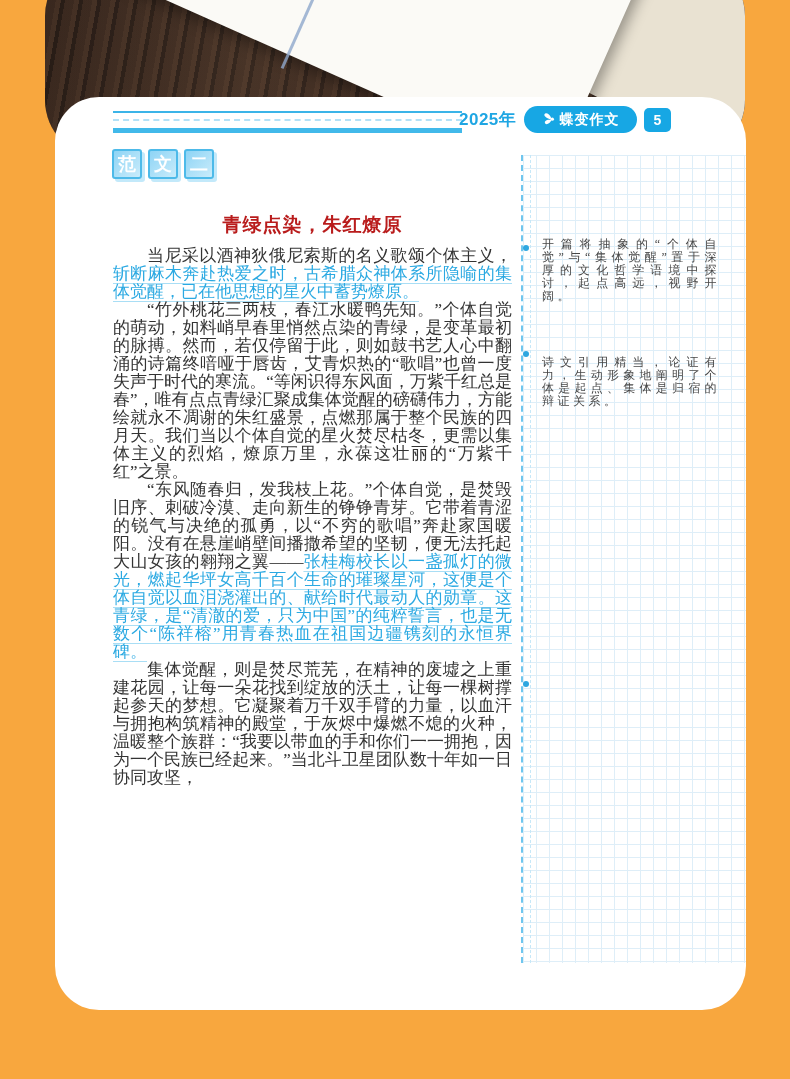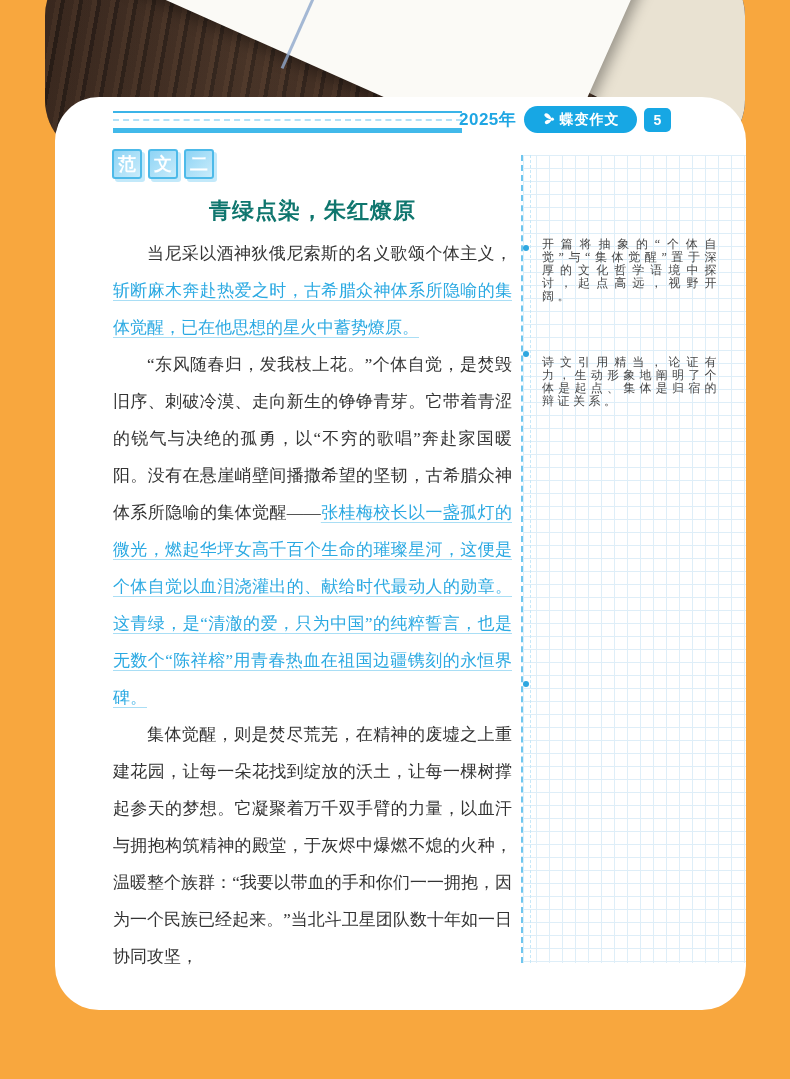--- a/index.html
+++ b/index.html
@@ -32,23 +32,23 @@
             color:#fff;font-weight:bold;font-size:14px;display:flex;align-items:center;justify-content:center;}
 
   
   .badge{position:absolute;left:57px;top:52px;display:flex;gap:6px;}
   .badge-box{width:26px;height:26px;display:flex;align-items:center;justify-content:center;
              background:linear-gradient(135deg,#8ED4F5,#C9ECFB);color:#fff;font-weight:bold;font-size:18px;
              border:2px solid #4DBAE9;border-radius:3px;box-shadow:3px 3px 0 #C3E9FA;}
 
   
   .main{position:absolute;left:58px;top:99px;width:399px;}
-  .title{margin:0 0 9px;text-align:center;font-size:22px;font-weight:bold;color:#0f766e;
+  .title{margin:16px 0 9px;text-align:center;font-size:19px;font-weight:bold;color:#b91c1c;
          font-family:"Liberation Serif",serif;letter-spacing:1px;}
-  .para{margin:0;text-indent:2em;font-size:17px;line-height:37px;text-align:justify;color:#333;
+  .para{margin:0;text-indent:2em;font-size:17px;line-height:18px;text-align:justify;color:#333;
         font-family:"Liberation Serif",serif;}
   .hl{color:#2BA9E2;text-decoration:underline;text-decoration-thickness:1px;text-decoration-color:#A9DEF5;text-underline-offset:4px;}
 
   
   .grid{position:absolute;left:468px;top:58px;width:223px;height:808px;
         background-image:linear-gradient(to right,#DEEEF8 1px,transparent 1px),
                          linear-gradient(to bottom,#DEEEF8 1px,transparent 1px);
         background-size:13px 13px;}
   .vline{position:absolute;left:466px;top:58px;height:808px;width:0;border-left:2px dashed #6FC6EE;}
   .vline2{position:absolute;left:475px;top:58px;height:808px;width:0;border-left:1px dashed #C6E8F8;}
@@ -92,21 +92,22 @@
 
     <div class="badge">
       <span class="badge-box">范</span>
       <span class="badge-box">文</span>
       <span class="badge-box">二</span>
     </div>
 
     <div class="main">
       <h1 class="title">青绿点染，朱红燎原</h1>
       <p class="para"><span>当尼采以酒神狄俄尼索斯的名义歌颂个体主义，</span><span class="hl">斩断麻木奔赴热爱之时，古希腊众神体系所隐喻的集体觉醒，已在他思想的星火中蓄势燎原。</span></p>
-      <p class="para"><span>“东风随春归，发我枝上花。”个体自觉，是焚毁旧序、刺破冷漠、走向新生的铮铮青芽。它带着青涩的锐气与决绝的孤勇，以“不穷的歌唱”奔赴家国暖阳。没有在悬崖峭壁间播撒希望的坚韧，古希腊众神体系所隐喻的集体觉醒——</span><span class="hl">张桂梅校长以一盏孤灯的微光，燃起华坪女高千百个生命的璀璨星河，这便是个体自觉以血泪浇灌出的、献给时代最动人的勋章。这青绿，是“清澈的爱，只为中国”的纯粹誓言，也是无数个“陈祥榕”用青春热血在祖国边疆镌刻的永恒界碑。</span></p>
+      <p class="para"><span>“竹外桃花三两枝，春江水暖鸭先知。”个体自觉的萌动，如料峭早春里悄然点染的青绿，是变革最初的脉搏。然而，若仅停留于此，则如鼓书艺人心中翻涌的诗篇终喑哑于唇齿，艾青炽热的“歌唱”也曾一度失声于时代的寒流。“等闲识得东风面，万紫千红总是春”，唯有点点青绿汇聚成集体觉醒的磅礴伟力，方能绘就永不凋谢的朱红盛景，点燃那属于整个民族的四月天。我们当以个体自觉的星火焚尽枯冬，更需以集体主义的烈焰，燎原万里，永葆这壮丽的“万紫千红”之景。</span></p>
+      <p class="para"><span>“东风随春归，发我枝上花。”个体自觉，是焚毁旧序、刺破冷漠、走向新生的铮铮青芽。它带着青涩的锐气与决绝的孤勇，以“不穷的歌唱”奔赴家国暖阳。没有在悬崖峭壁间播撒希望的坚韧，便无法托起大山女孩的翱翔之翼——</span><span class="hl">张桂梅校长以一盏孤灯的微光，燃起华坪女高千百个生命的璀璨星河，这便是个体自觉以血泪浇灌出的、献给时代最动人的勋章。这青绿，是“清澈的爱，只为中国”的纯粹誓言，也是无数个“陈祥榕”用青春热血在祖国边疆镌刻的永恒界碑。</span></p>
       <p class="para"><span>集体觉醒，则是焚尽荒芜，在精神的废墟之上重建花园，让每一朵花找到绽放的沃土，让每一棵树撑起参天的梦想。它凝聚着万千双手臂的力量，以血汗与拥抱构筑精神的殿堂，于灰烬中爆燃不熄的火种，温暖整个族群：“我要以带血的手和你们一一拥抱，因为一个民族已经起来。”当北斗卫星团队数十年如一日协同攻坚，</span></p>
     </div>
 
     <div class="grid"></div>
     <div class="vline"></div>
     <div class="vline2"></div>
 
     <span class="bullet b1"></span>
     <span class="bullet b2"></span>
     <span class="bullet b3"></span>

